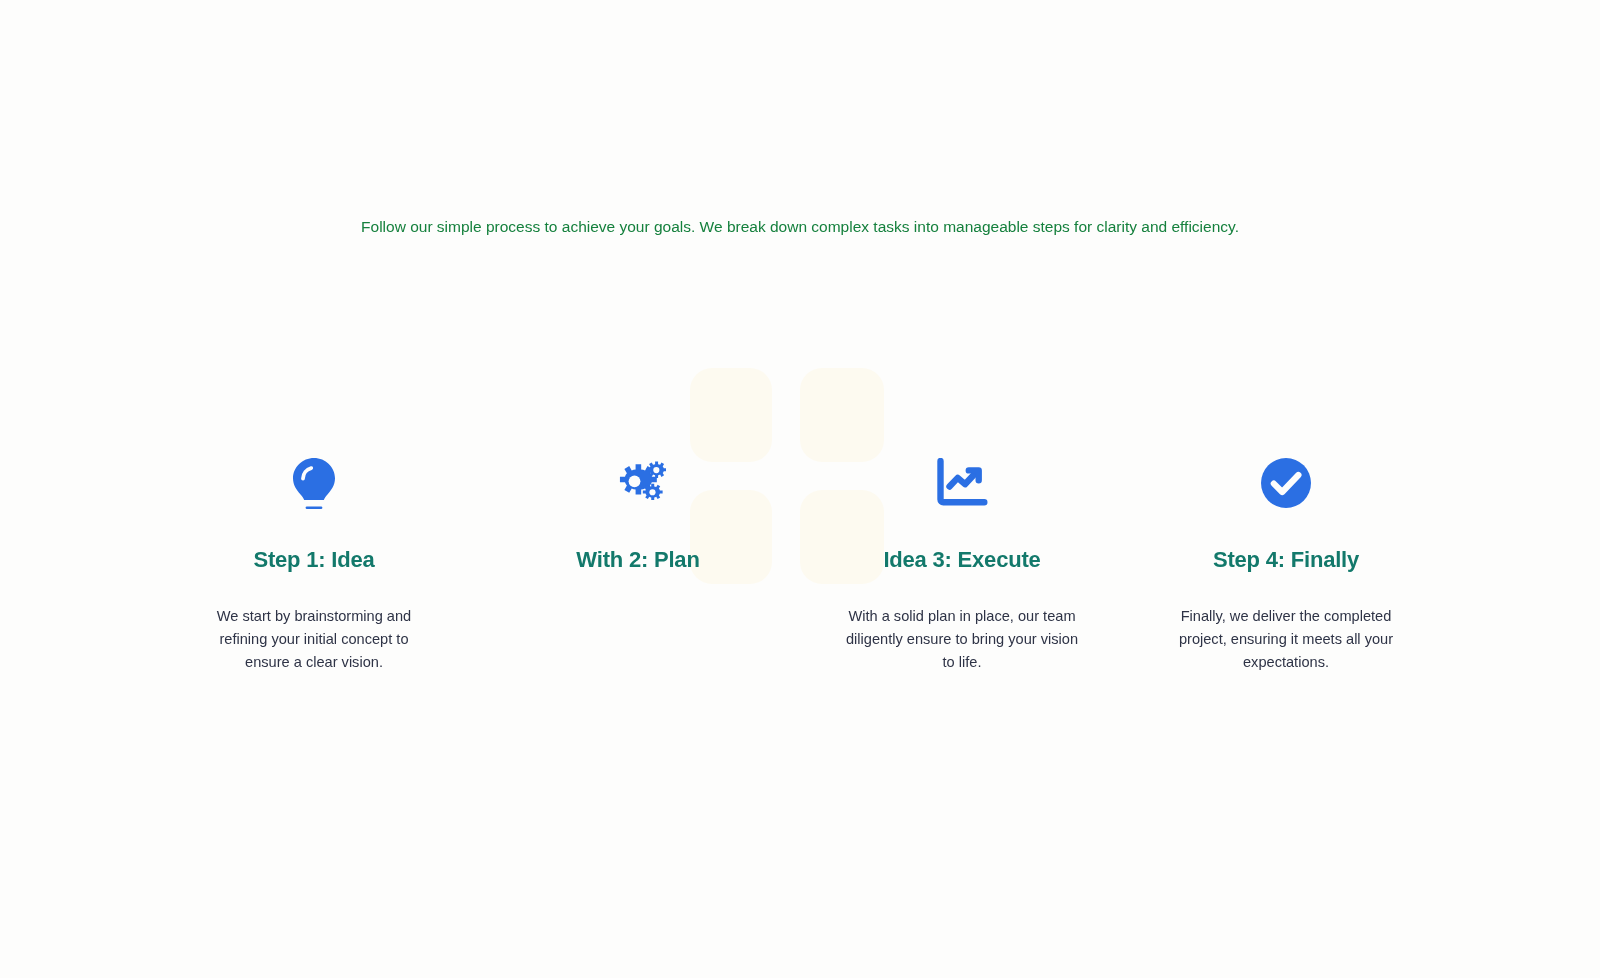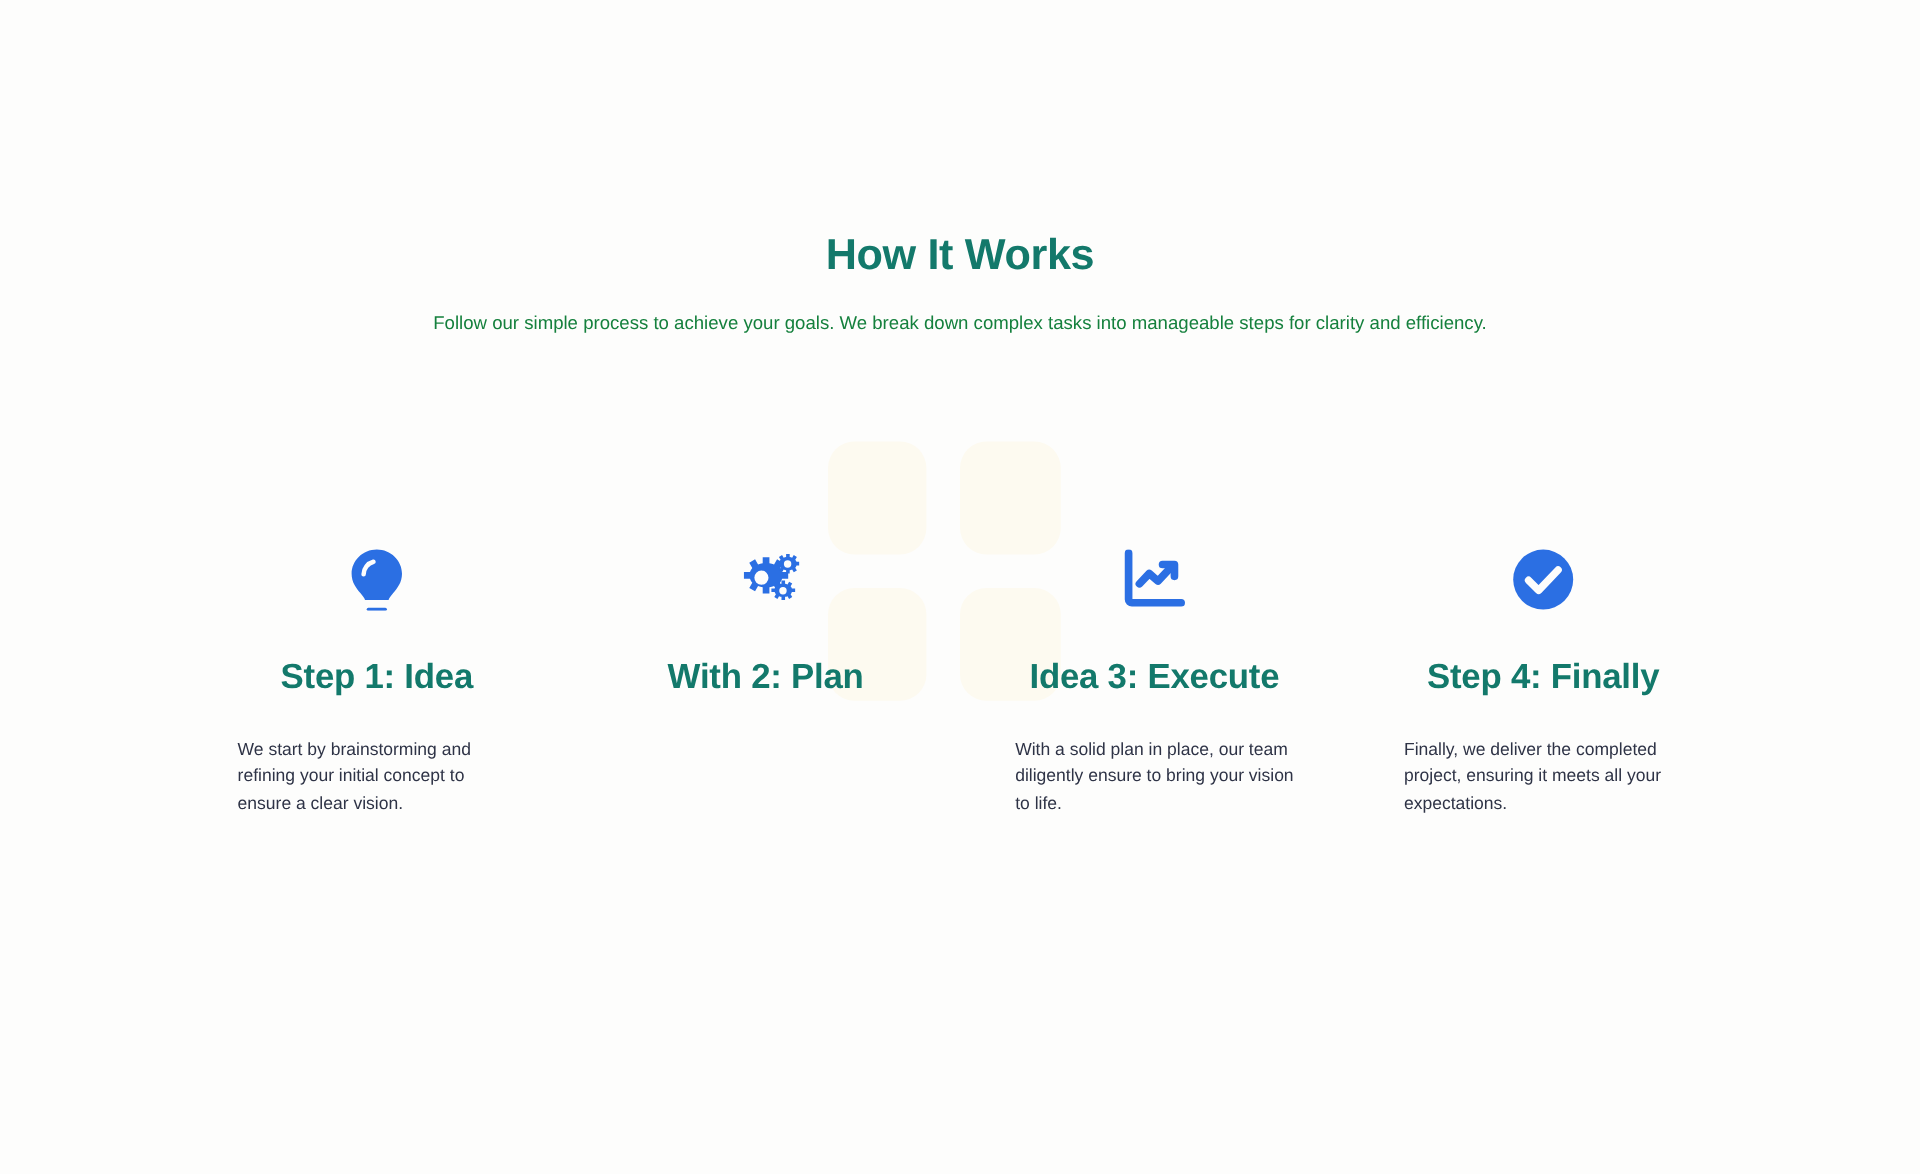--- a/index.html
+++ b/index.html
@@ -80,49 +80,49 @@
   .step-icon {
     height:56px;
     width:56px;
     display:flex;
     align-items:center;
     justify-content:center;
   }
   .step-icon svg { display:block; }
   .step-title {
     margin-top:36px;
-    font-size:29px;
+    font-size:22px;
     font-weight:bold;
     color:#13796b;
     letter-spacing:-0.2px;
     line-height:1.2;
     text-align:center;
   }
   .step-desc {
     margin-top:32px;
     font-size:14.6px;
     line-height:1.55;
     color:#2e3346;
+    text-align:center;
     max-width:232px;
   }
 </style>
 </head>
 <body>
 
 <div id="page">
 
   <div class="bg-shapes">
     <div class="bg-square bg-sq-1"></div>
     <div class="bg-square bg-sq-2"></div>
     <div class="bg-square bg-sq-3"></div>
     <div class="bg-square bg-sq-4"></div>
   </div>
 
   <div class="header">
-    <div class="page-title">How It Works</div>
     <div class="page-subtitle">Follow our simple process to achieve your goals. We break down complex tasks into manageable steps for clarity and efficiency.</div>
   </div>
 
   <div class="steps">
 
     <div class="step">
       <div class="step-icon">
         <svg width="46" height="52" viewBox="0 0 46 52" aria-hidden="true">
           <path d="M23 1 C11.4 1 2 10.2 2 21.2 c0 7.2 3.9 12.1 7.3 16 1.9 2.2 3.3 4 3.9 5.8 h19.6 c0.6-1.8 2-3.6 3.9-5.8 3.4-3.9 7.3-8.8 7.3-16 C44 10.2 34.6 1 23 1 Z" fill="#2b6fe3"></path>
           <rect x="13.2" y="44.6" width="19.6" height="3.2" rx="1.6" fill="#fdfdfc"></rect>

